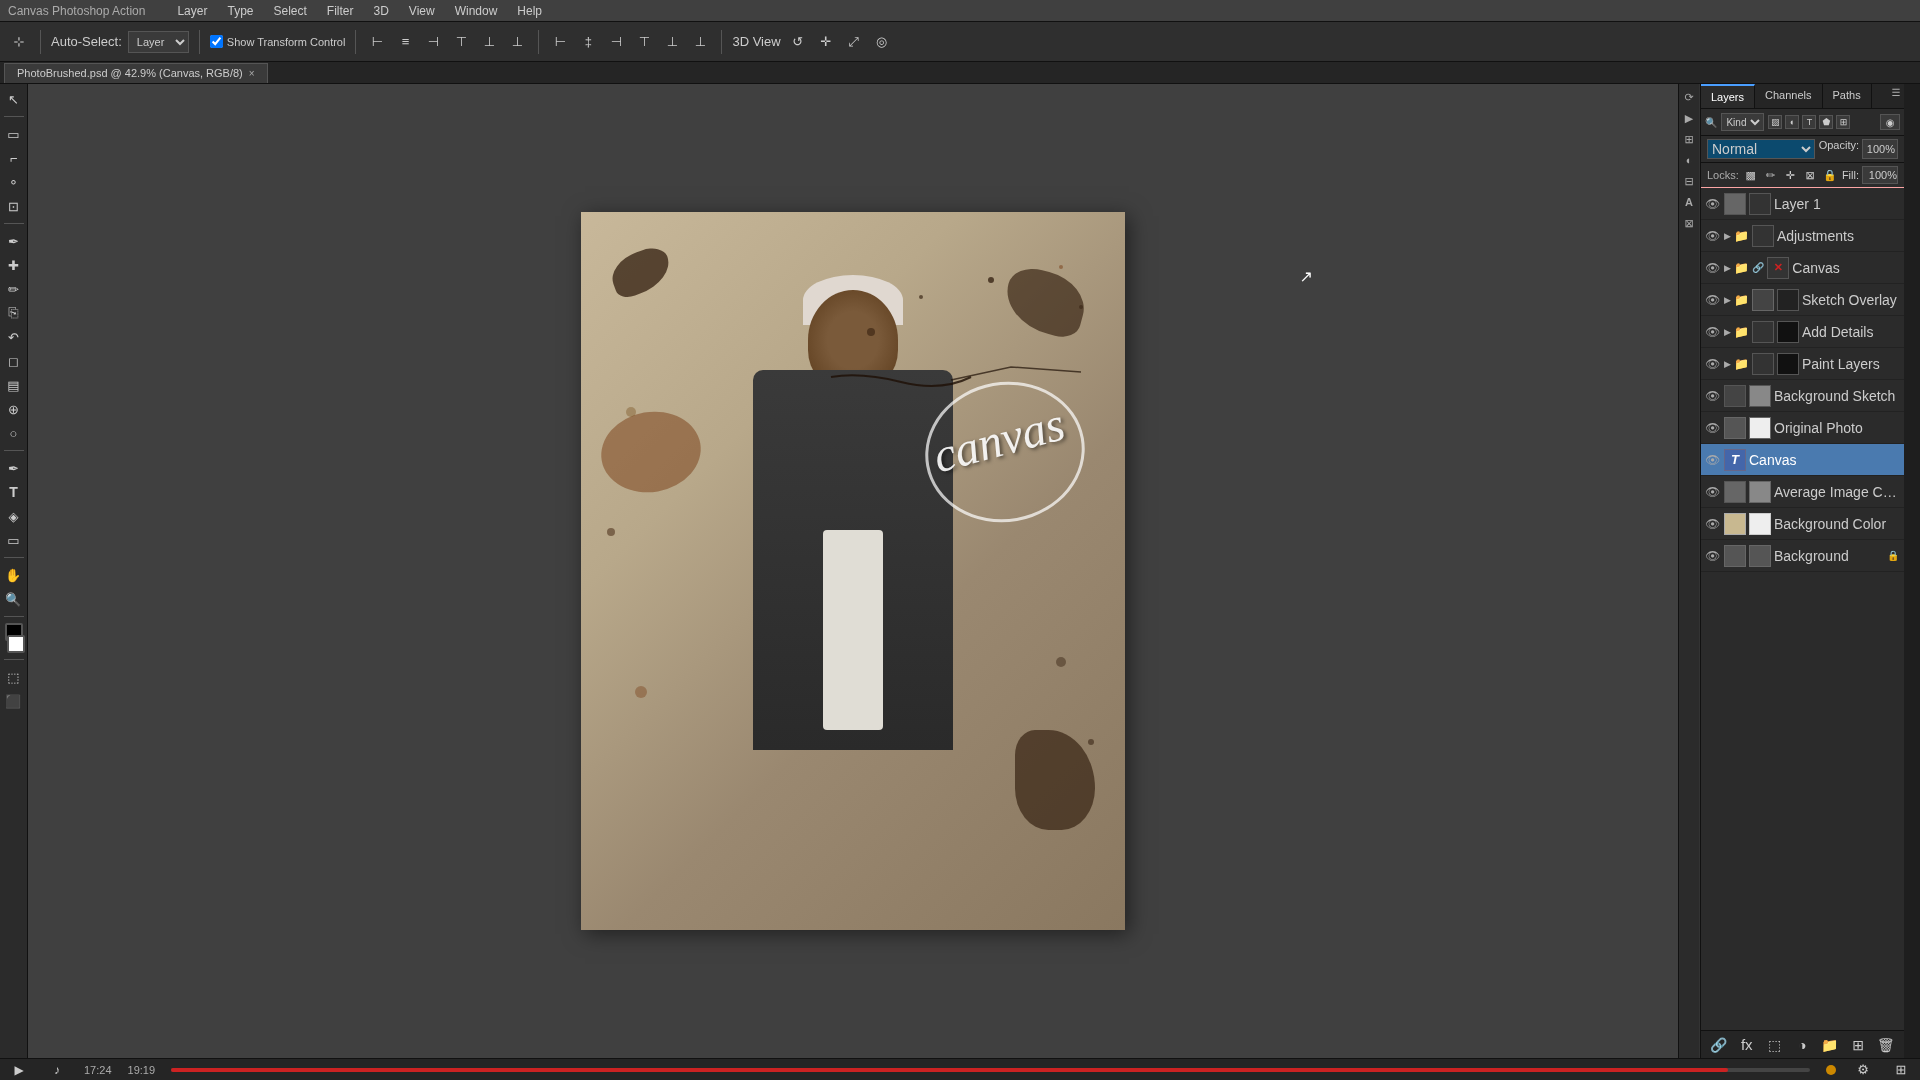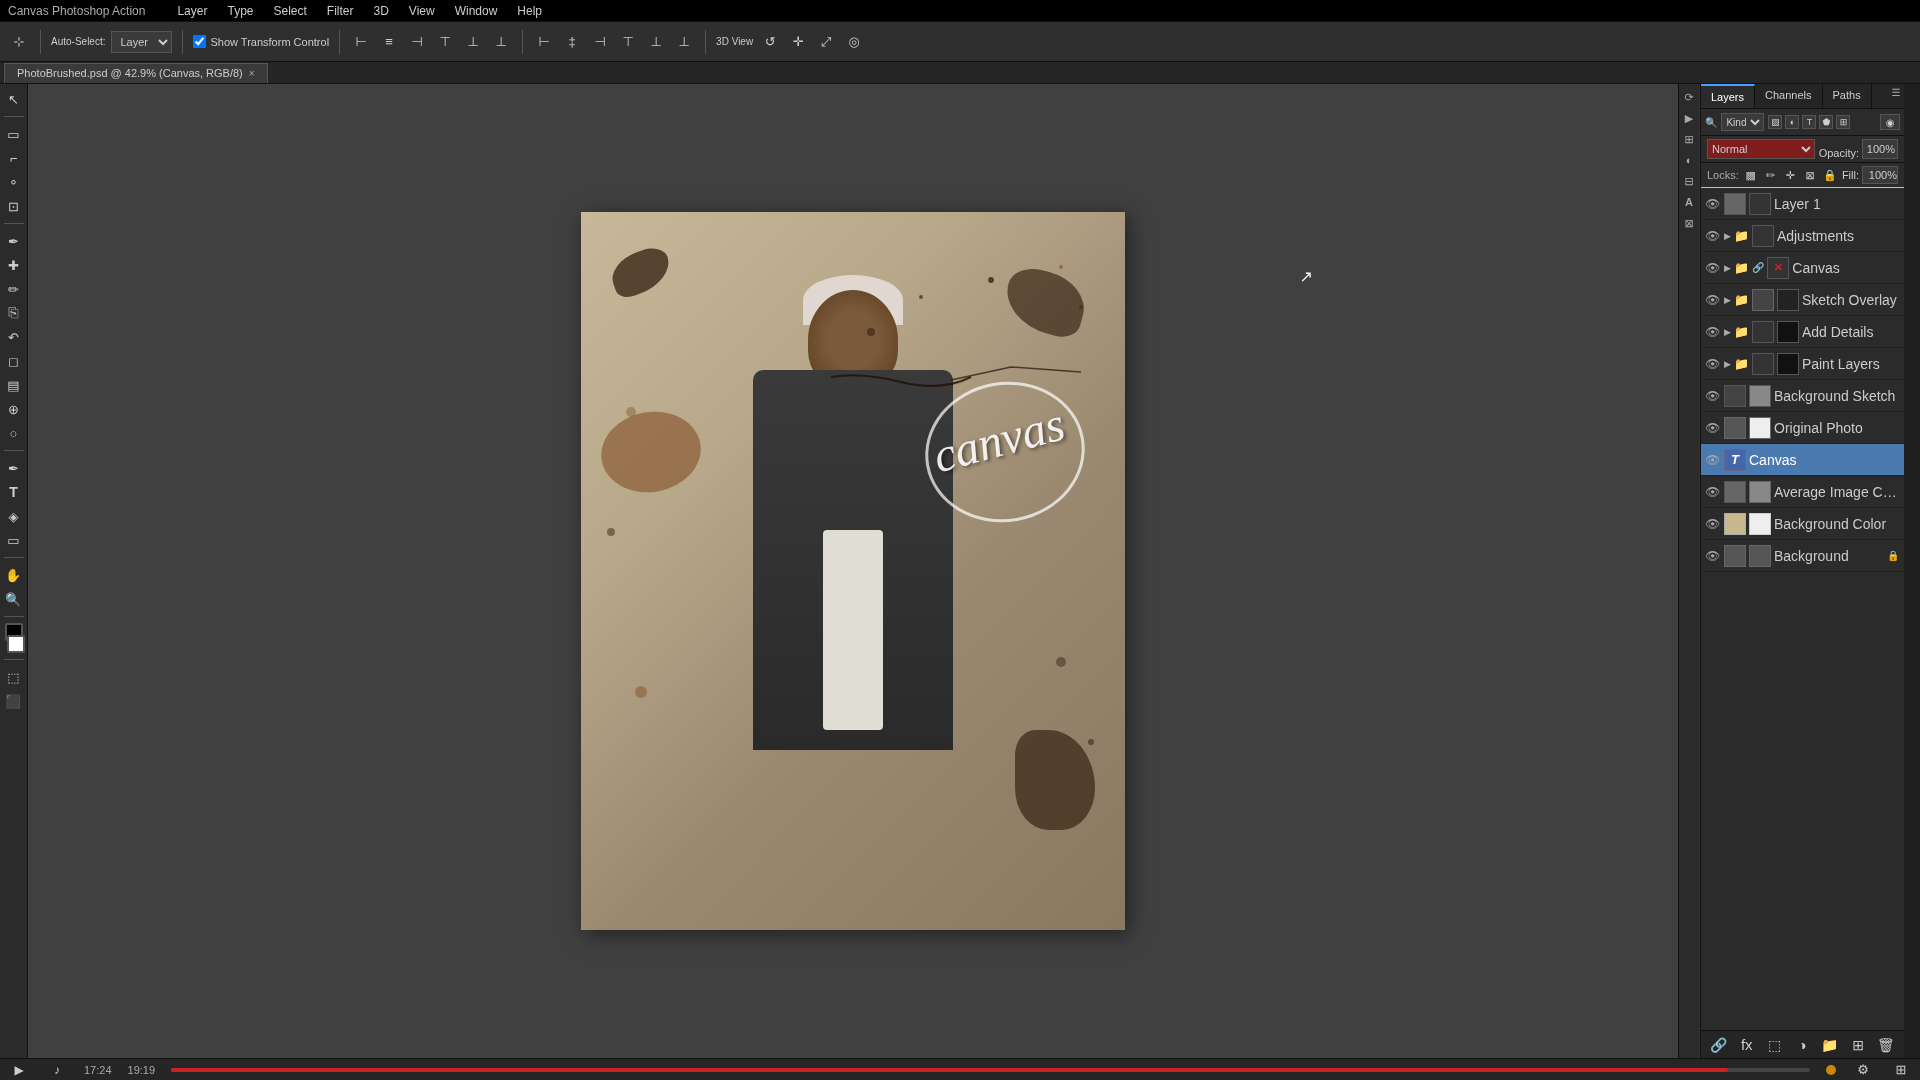--- a/index.html
+++ b/index.html
@@ -10,21 +10,21 @@
       background: #1e1e1e;
       font-family: Arial, sans-serif;
       font-size: 12px;
       color: #ccc;
     }
 
     
     #menu-bar {
       width: 100%;
       height: 22px;
-      background: #000000;
+      background: #404040;
       display: flex;
       align-items: center;
       padding: 8px 8px;
       gap: 12px;
       border-bottom: 1px solid #111;
     }
     .menu-item {
       font-size: 12px;
       color: #ccc;
       cursor: pointer;
@@ -59,21 +59,21 @@
       background: transparent;
       border: none;
       color: #ccc;
       cursor: pointer;
       display: flex;
       align-items: center;
       justify-content: center;
       font-size: 13px;
     }
     .toolbar-label {
-      font-size: 10px;
+      font-size: 13px;
       color: #ccc;
     }
     .toolbar-select {
       background: #3a3a3a;
       border: 1px solid #555;
       color: #ccc;
       font-size: 11px;
       height: 22px;
       padding: 0 4px;
       cursor: pointer;
@@ -338,29 +338,29 @@
     
     #blend-mode-row {
       display: flex;
       align-items: center;
       padding: 3px 6px;
       gap: 4px;
       border-bottom: 1px solid #111;
     }
     .blend-select {
       flex: 1;
-      background: #7f1d1d;
+      background: #0c4a6e;
       border: 1px solid #555;
       color: #ccc;
-      font-size: 11px;
+      font-size: 14px;
       height: 20px;
     }
     .opacity-wrap {
       display: flex;
-      align-items: flex-end;
+      align-items: flex-start;
       gap: 3px;
       font-size: 11px;
     }
     .opacity-input {
       width: 36px;
       background: #3a3a3a;
       border: 1px solid #555;
       color: #ccc;
       font-size: 11px;
       height: 20px;

